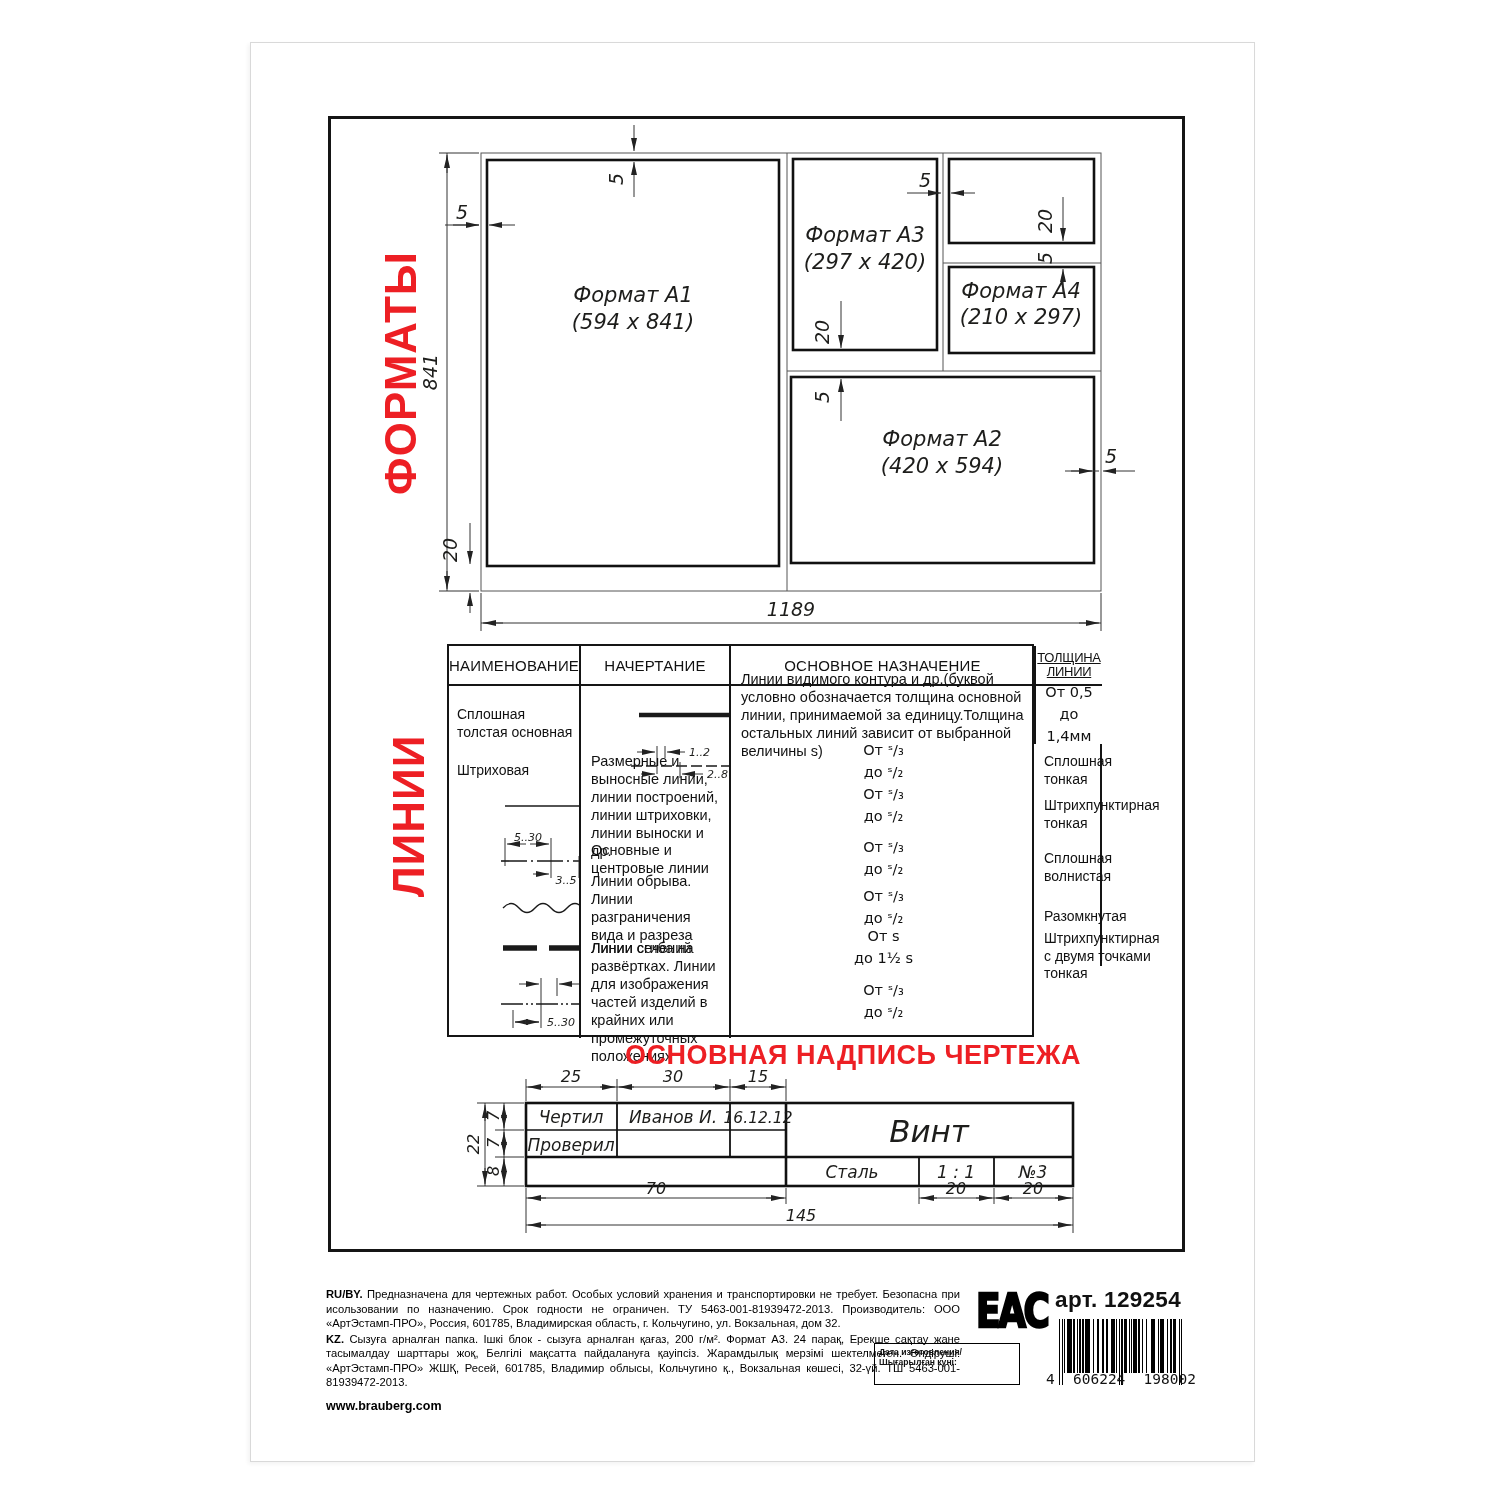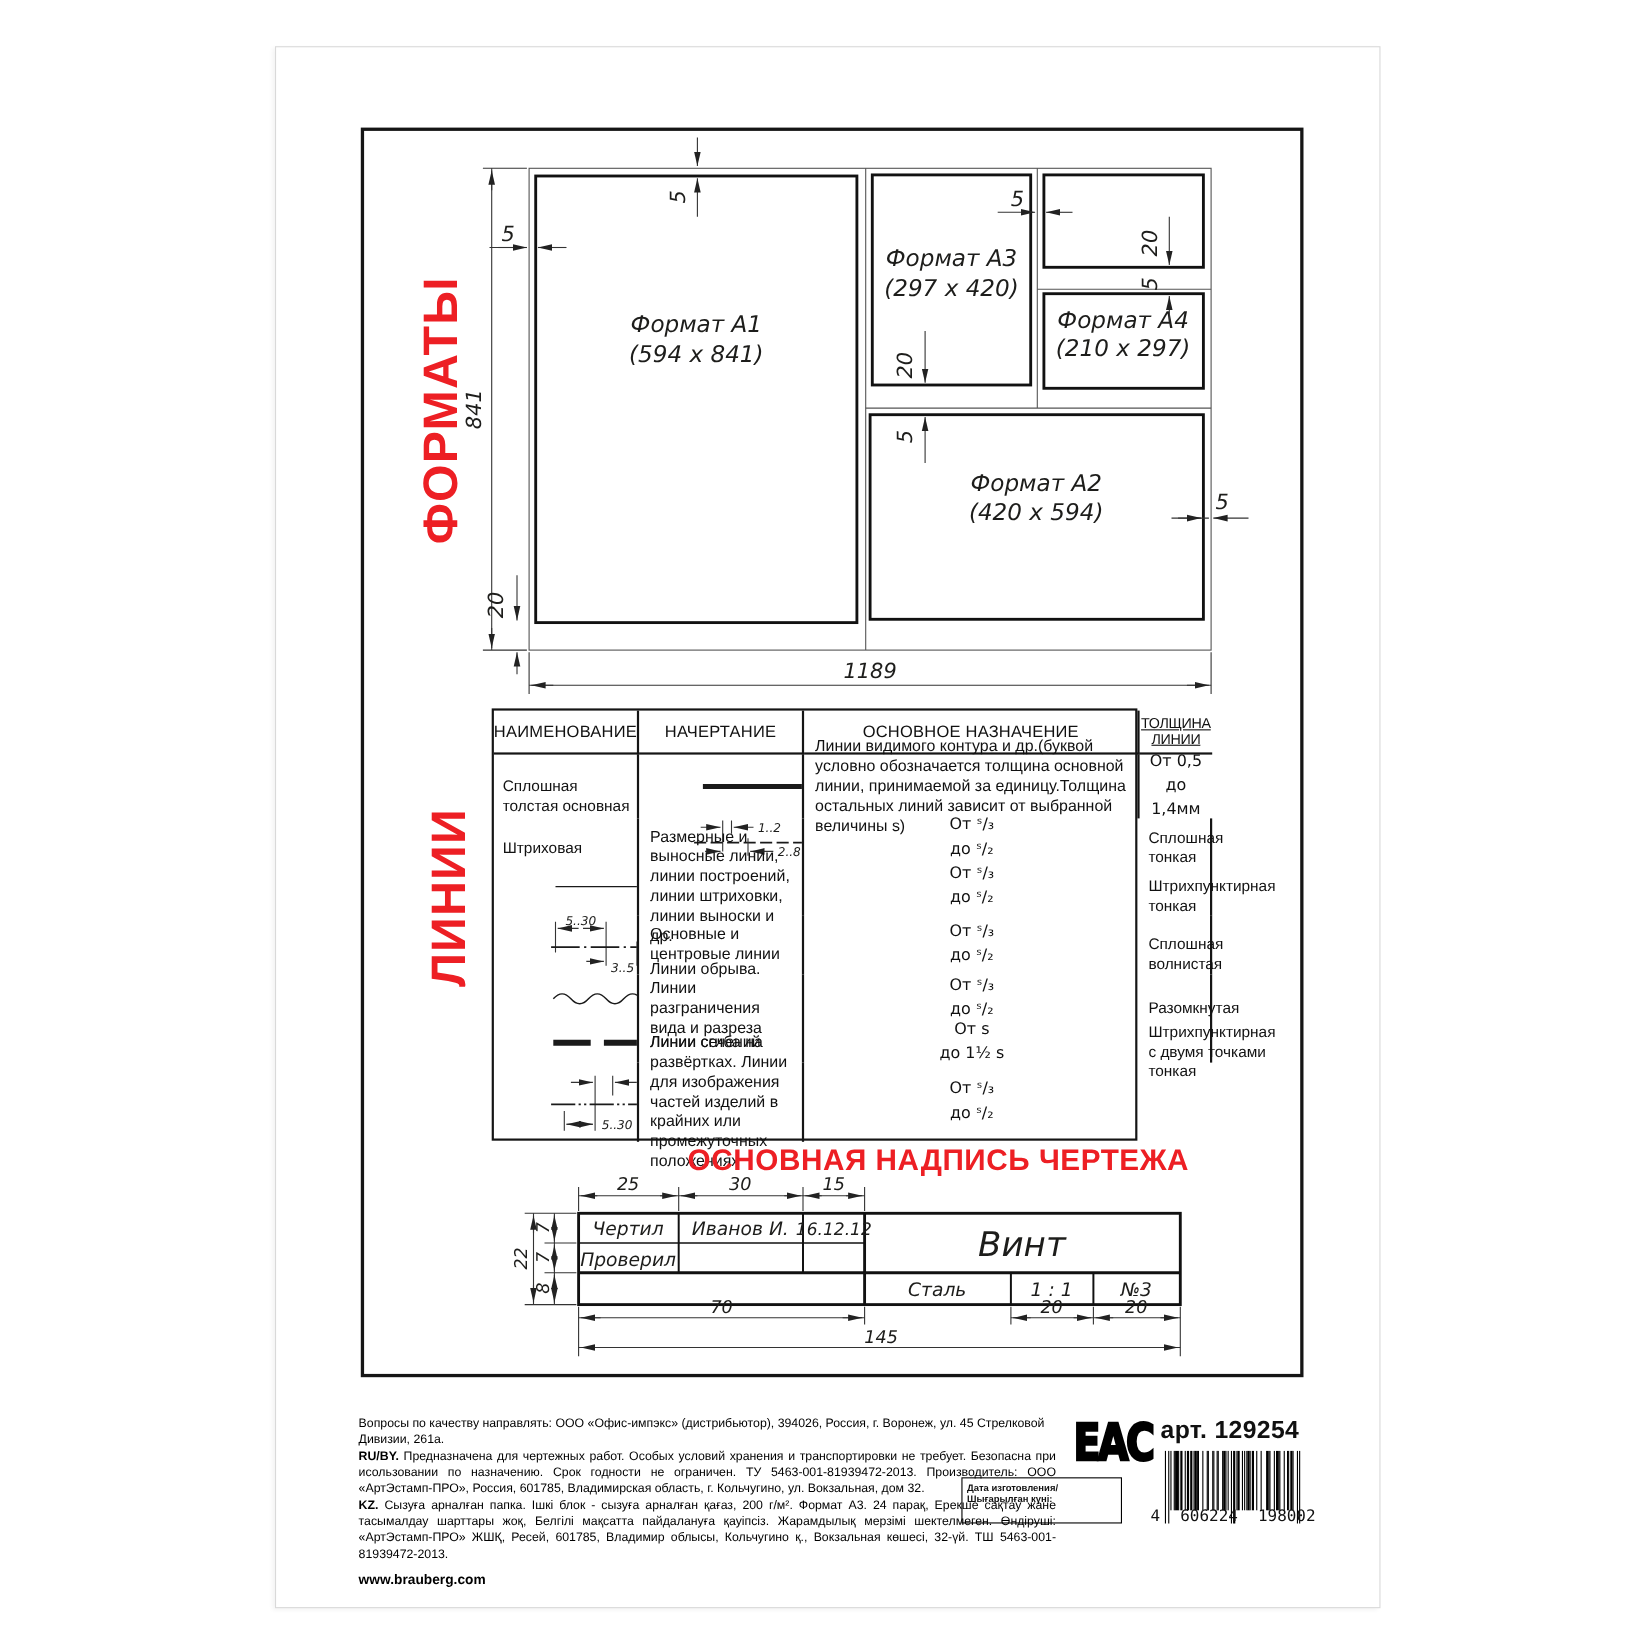--- a/index.html
+++ b/index.html
@@ -365,21 +365,20 @@
       <text transform="rotate(-90 498,1142)" x="498" y="1142">7</text>
       <text transform="rotate(-90 498,1170)" x="498" y="1170">8</text>
       <text x="655" y="1193">70</text>
       <text x="955" y="1193">20</text>
       <text x="1032" y="1193">20</text>
       <text x="800" y="1220">145</text>
     </g>
   </svg>
 
   <div class="ftext">
-    <p>Вопросы по качеству направлять: ООО «Офис-импэкс» (дистрибьютор), 394026, Россия, г. Воронеж, ул. 45 Стрелковой Дивизии, 261а.</p>
     <p class="just"><b>RU/BY.</b> <span>Предназначена для чертежных работ. Особых условий хранения и транспортировки не требует. Безопасна при исользовании по назначению. Срок годности не ограничен. ТУ 5463-001-81939472-2013. Производитель: ООО «АртЭстамп-ПРО», Россия, 601785, Владимирская область, г. Кольчугино, ул. Вокзальная, дом 32.</span></p>
     <p class="just"><b>KZ.</b> <span>Сызуға арналған папка. Ішкі блок - сызуға арналған қағаз, 200 г/м². Формат А3. 24 парақ, Ерекше сақтау жане тасымалдау шарттары жоқ, Белгілі мақсатта пайдалануға қауіпсіз. Жарамдылық мерзімі шектелмеген. Өндіруші: «АртЭстамп-ПРО» ЖШҚ, Ресей, 601785, Владимир облысы, Кольчугино қ., Вокзальная көшесі, 32-үй. ТШ 5463-001-81939472-2013.</span></p>
     <p class="site">www.brauberg.com</p>
   </div>
 
   <div class="eac">ЕАС</div>
   <div class="art">арт. 129254</div>
 
   <div class="barcode">
     <div id="bars">

